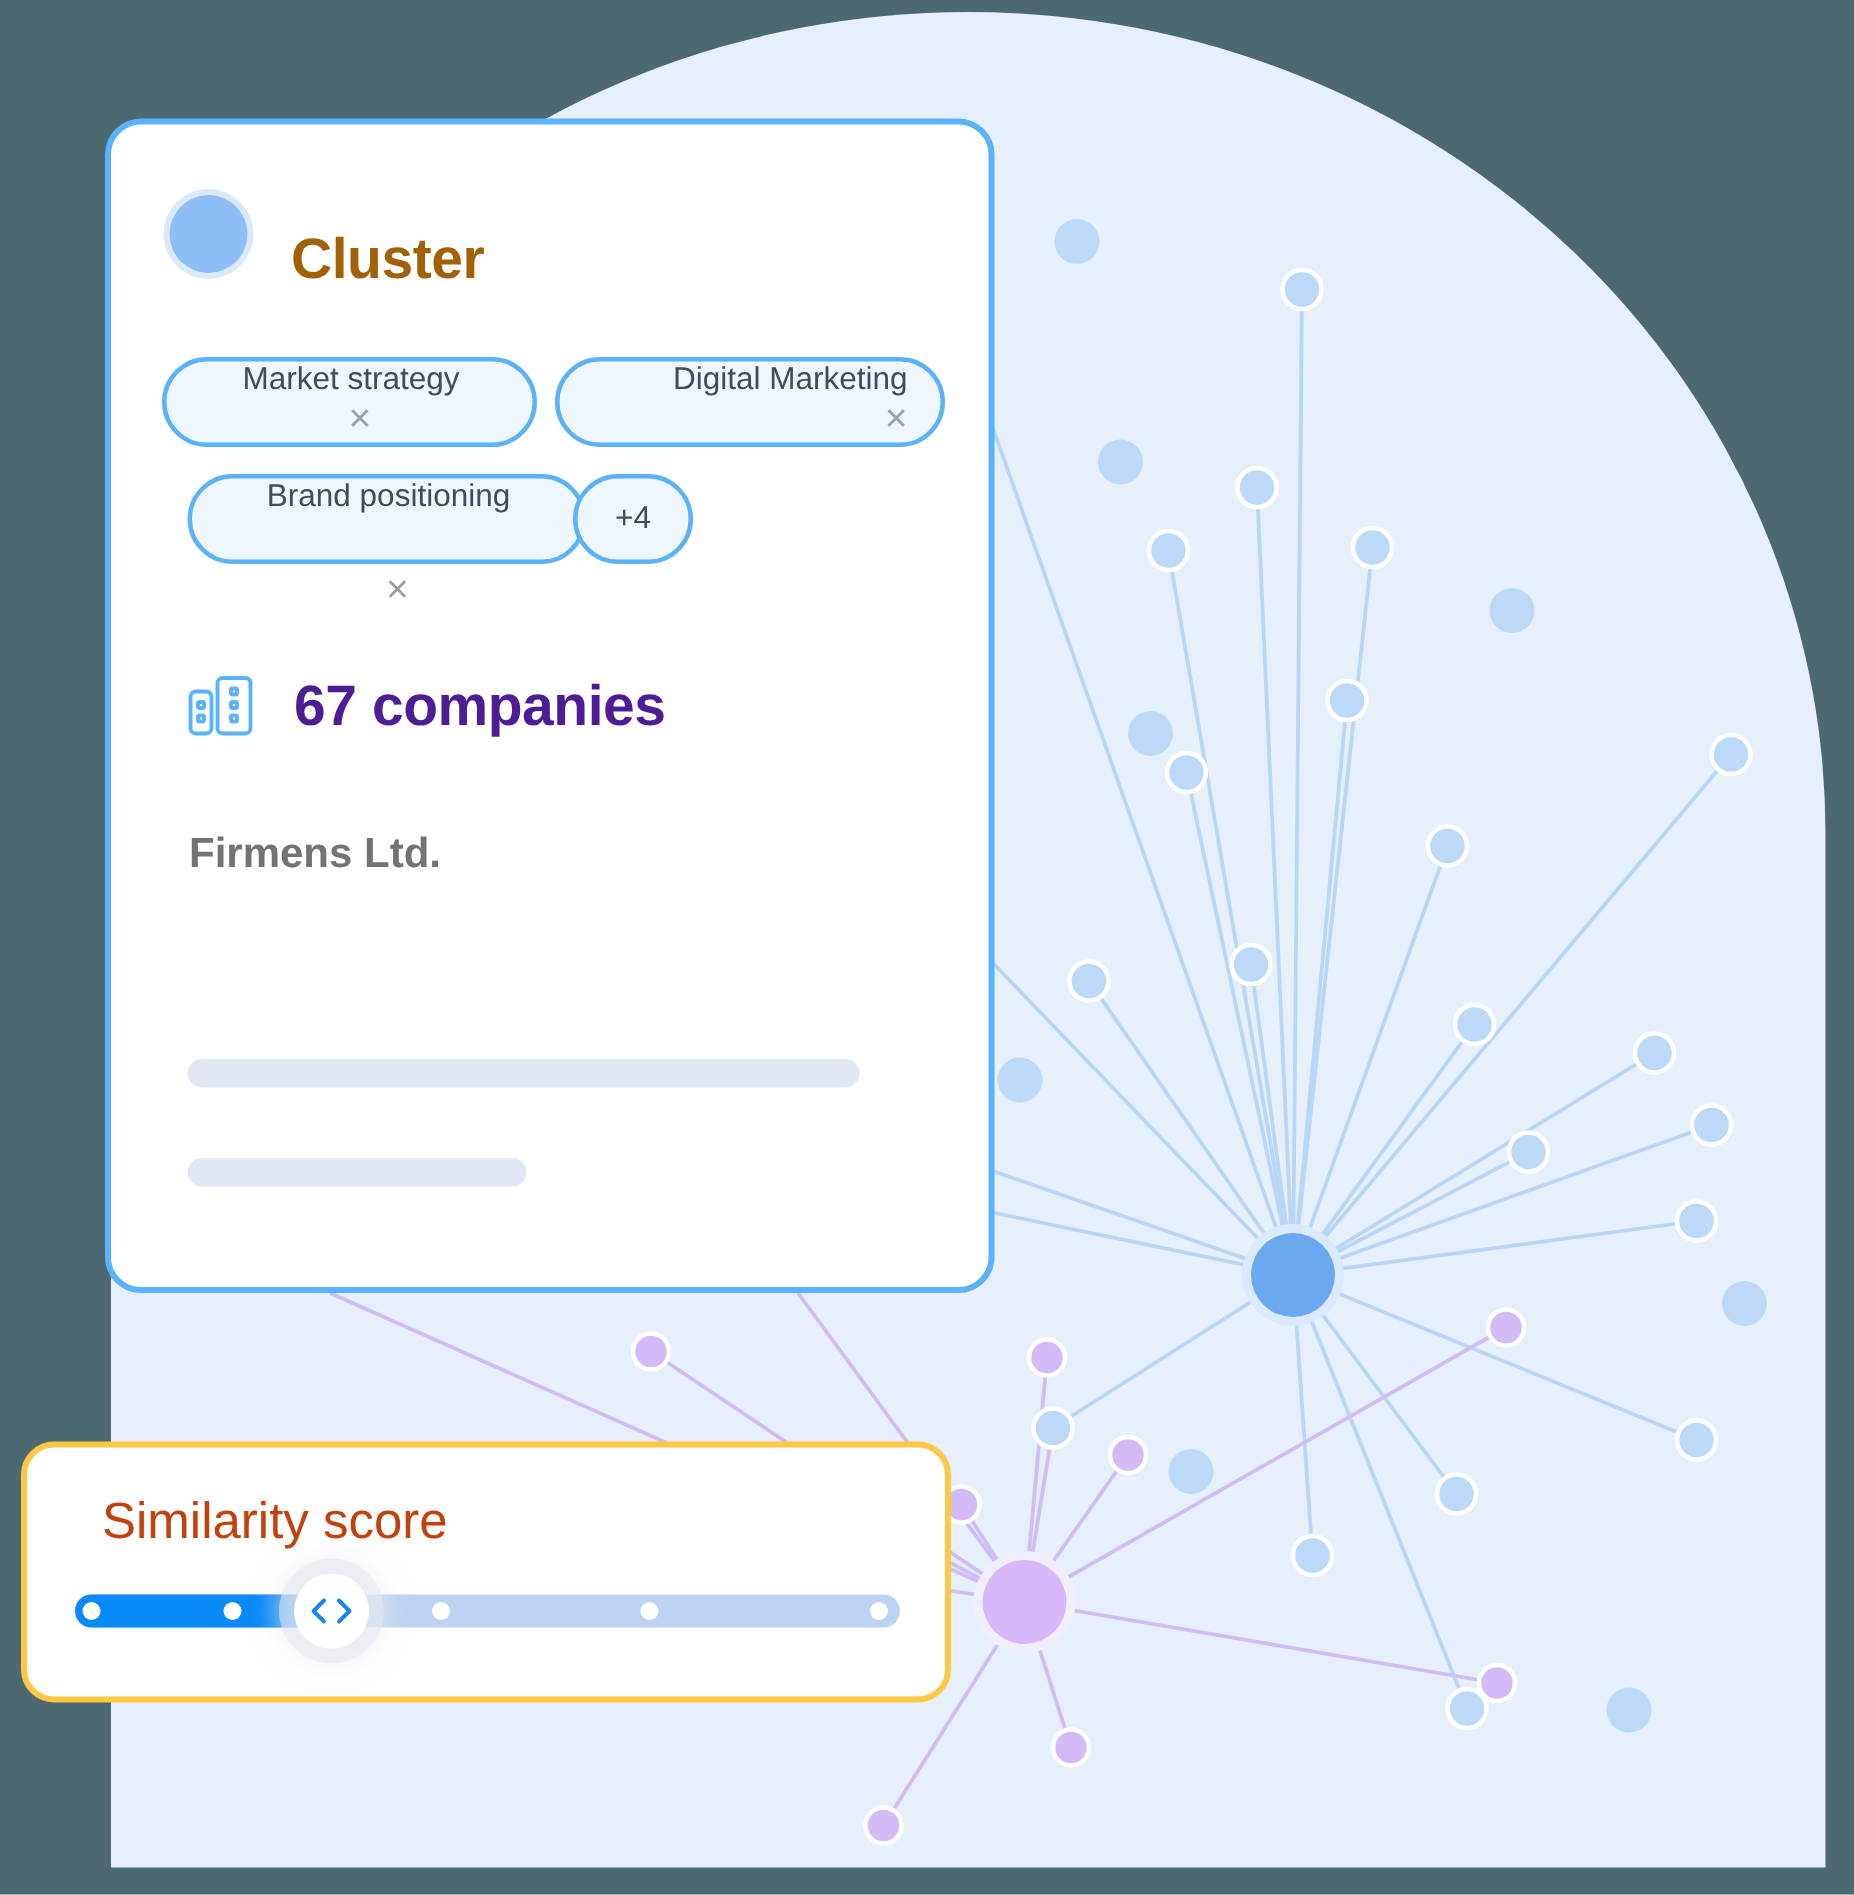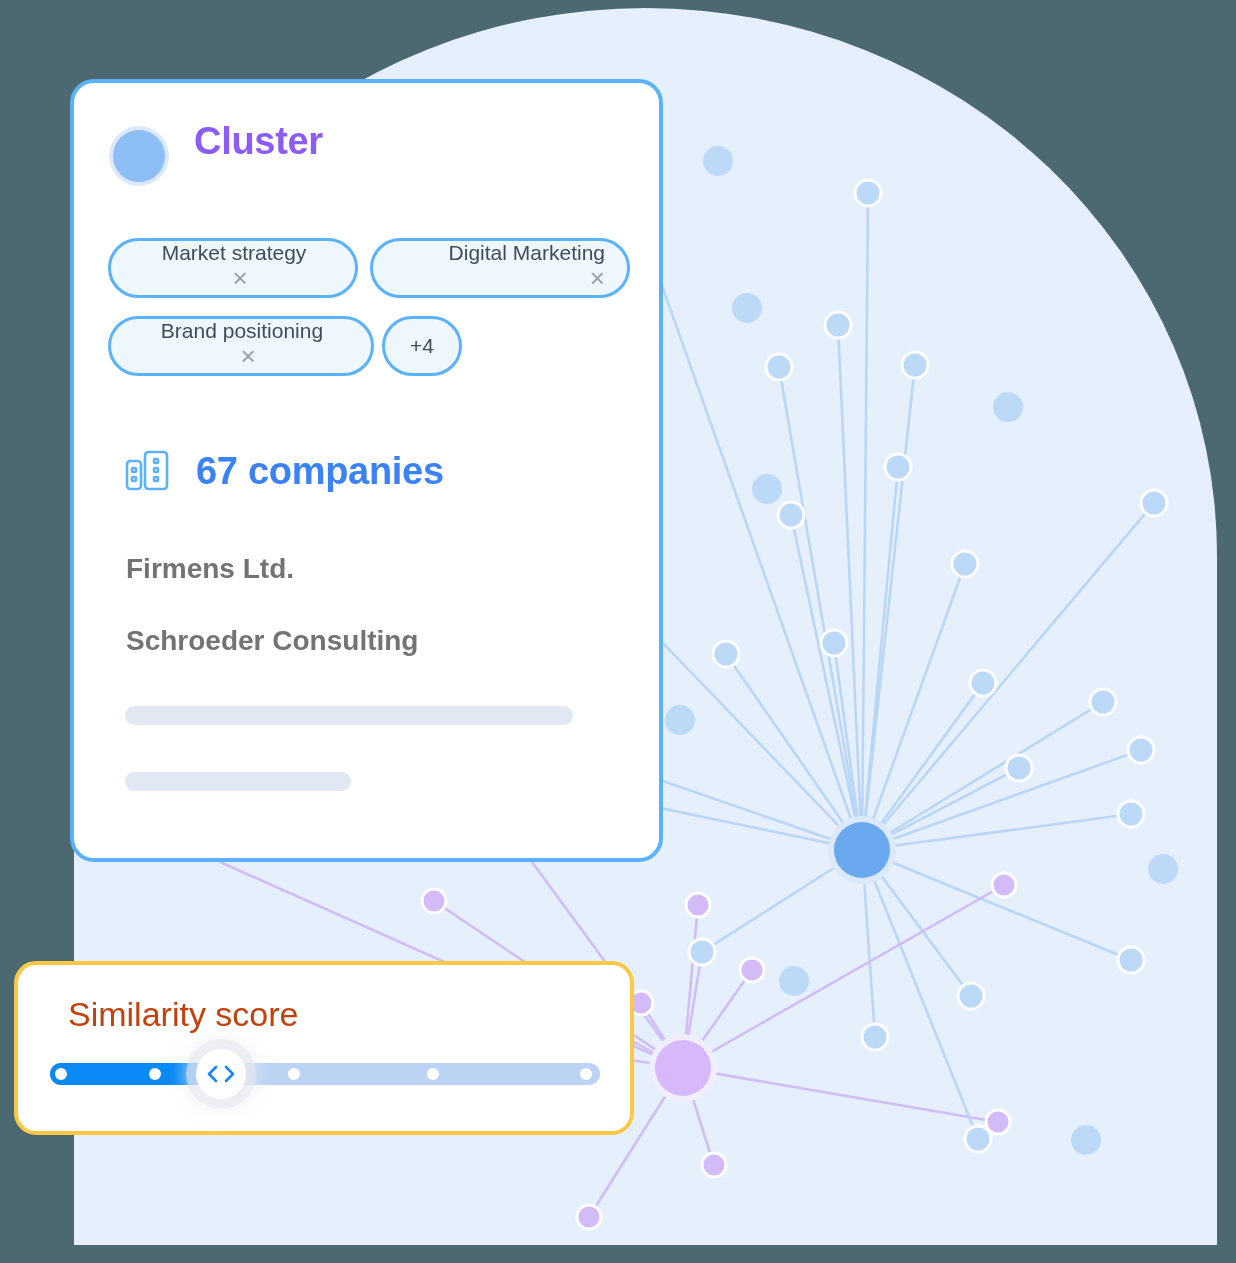--- a/index.html
+++ b/index.html
@@ -29,22 +29,22 @@
     border-radius: 24px;
     box-sizing: content-box;
   }
   .cluster-dot {
     position: absolute; left: 39px; top: 47px;
     width: 52px; height: 52px; border-radius: 50%;
     background: #8dbef5;
     box-shadow: 0 0 0 4px #dbe9fb;
   }
   .cluster-title {
-    position: absolute; left: 120px; top: 37px;
-    font-size: 38px; font-weight: 700; color: #8b5cf6;
+    position: absolute; left: 120px; top: 69px;
+    font-size: 38px; font-weight: 700; color: #a16207;
     letter-spacing: -0.3px;
   }
   .tags { position: absolute; left: 34px; top: 155px; width: 540px; }
   .tag {
     position: absolute;
     height: 60px; box-sizing: border-box;
     border: 3px solid #5ab2fb; border-radius: 30px;
     background: #eef6fe;
     display: flex; align-items: center;
     padding: 0 22px 0 24px;
@@ -54,21 +54,21 @@
     margin-left: 12px; color: #9aa0aa; font-size: 26px; line-height: 1;
     font-weight: 400;
   }
   .tag.more { justify-content: center; padding: 0; }
   .companies {
     position: absolute; left: 50px; top: 365px;
     display: flex; align-items: center;
   }
   .companies .icon { width: 46px; height: 46px; }
   .companies .label {
-    margin-left: 26px; font-size: 38px; font-weight: 700; color: #3b82f6;
+    margin-left: 26px; font-size: 38px; font-weight: 700; color: #4c1d95;
     letter-spacing: -0.3px;
   }
   .company {
     position: absolute; left: 52px;
     font-size: 28px; font-weight: 700; color: #737373;
   }
   .skeleton {
     position: absolute; left: 51px; height: 19px; border-radius: 10px;
     background: #e1e8f3;
   }
@@ -198,42 +198,41 @@
 
   <div class="tags">
     <div class="tag" style="left:0;top:0;width:250px;">
       <span>Market strategy</span>
       <span class="x">×</span>
     </div>
     <div class="tag" style="left:262px;top:0;width:260px;align-items:flex-end;">
       <span>Digital Marketing</span>
       <span class="x">×</span>
     </div>
-    <div class="tag" style="left:0;top:78px;width:266px;">
+    <div class="tag" style="left:17px;top:78px;width:266px;gap:36px;">
       <span>Brand positioning</span>
       <span class="x">×</span>
     </div>
     <div class="tag more" style="left:274px;top:78px;width:80px;">+4</div>
   </div>
 
   <div class="companies">
     <svg class="icon" viewBox="0 0 46 46" fill="none" stroke="#5ab2fb" stroke-width="2.6" stroke-linejoin="round">
       <rect x="3" y="13" width="14" height="28" rx="3.5"></rect>
       <rect x="21" y="4" width="22" height="37" rx="3.5"></rect>
       <rect x="8" y="20" width="4" height="4" rx="1"></rect>
       <rect x="8" y="29" width="4" height="4" rx="1"></rect>
       <rect x="30" y="11" width="4" height="4" rx="1"></rect>
       <rect x="30" y="20" width="4" height="4" rx="1"></rect>
       <rect x="30" y="29" width="4" height="4" rx="1"></rect>
     </svg>
     <span class="label">67 companies</span>
   </div>
 
   <div class="company" style="top:470px;">Firmens Ltd.</div>
-  <div class="company" style="top:542px;">Schroeder Consulting</div>
 
   <div class="skeleton" style="top:623px;width:448px;"></div>
   <div class="skeleton" style="top:689px;width:226px;"></div>
 </div>
 
 <div class="sim-card">
   <div class="sim-title">Similarity score</div>
   <div class="track">
     <div class="track-fill"></div>
     <div class="tick" style="left:5px;"></div>

